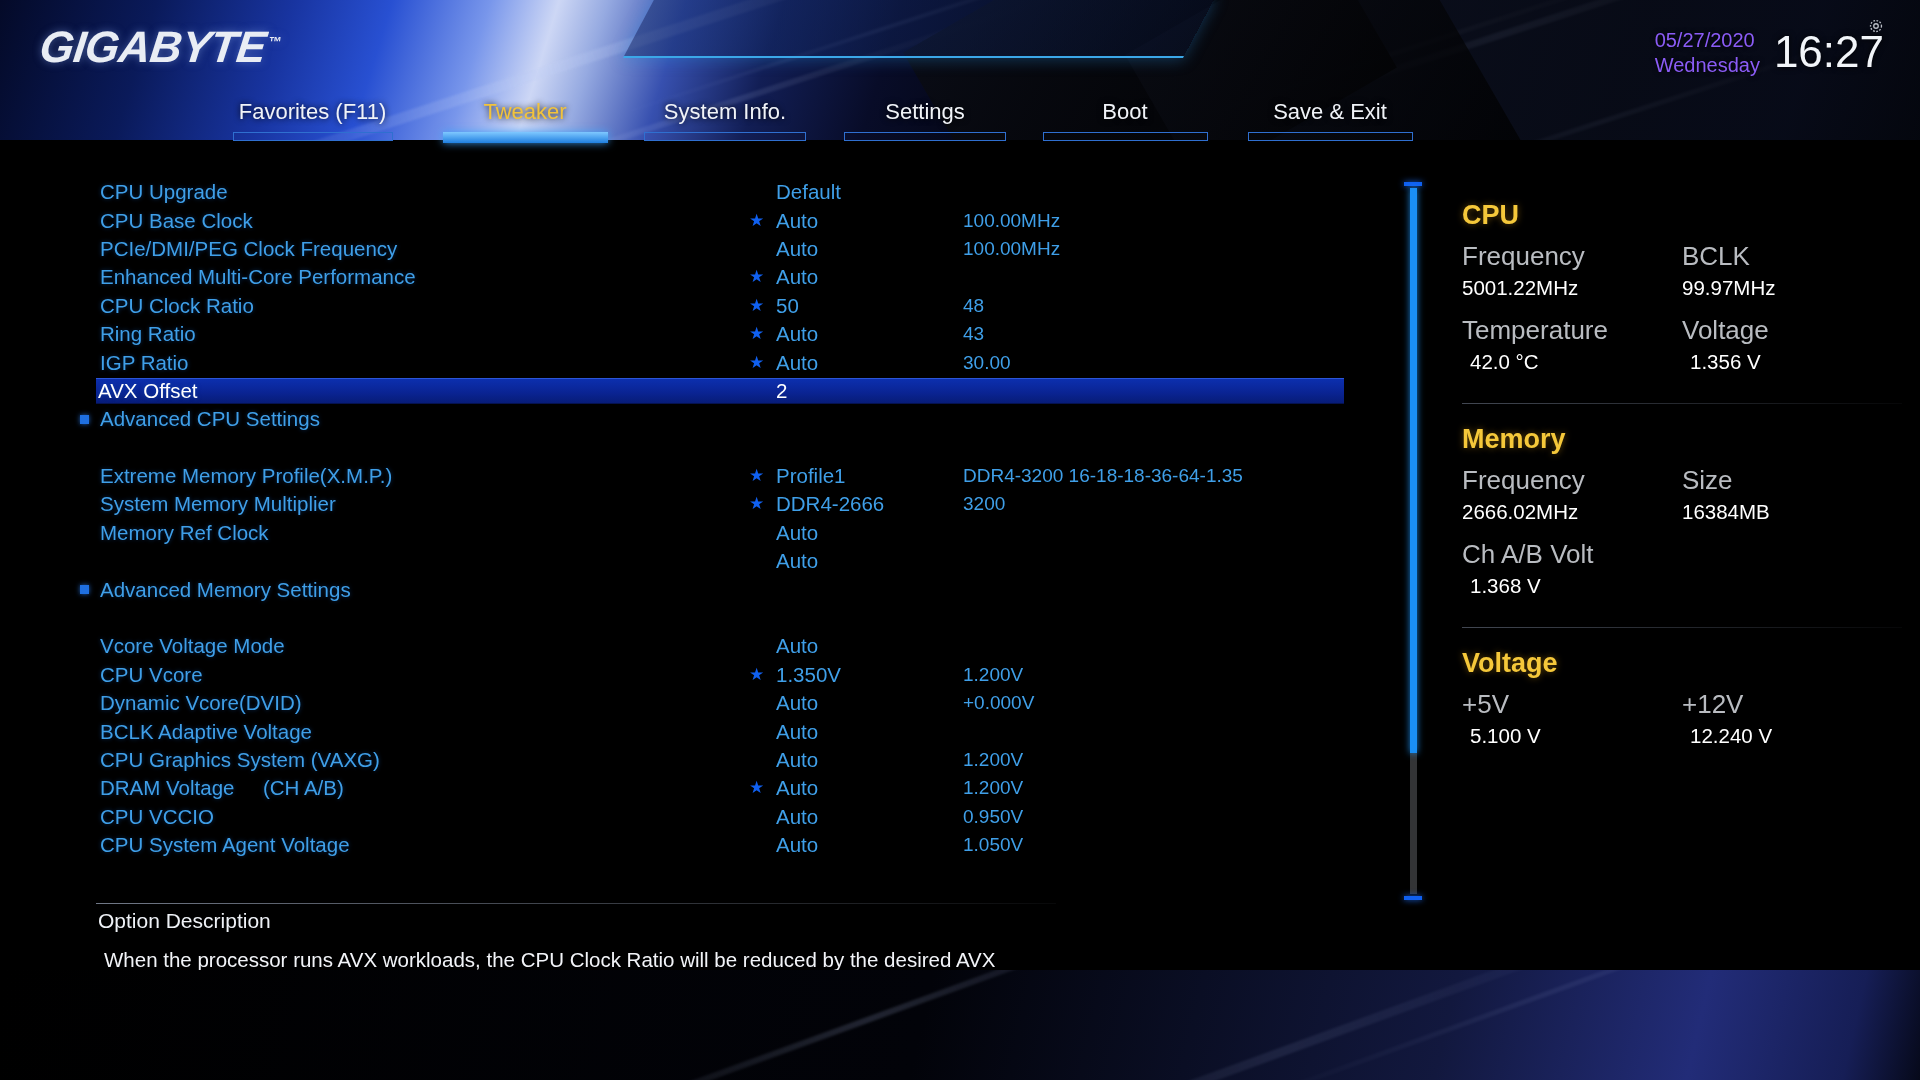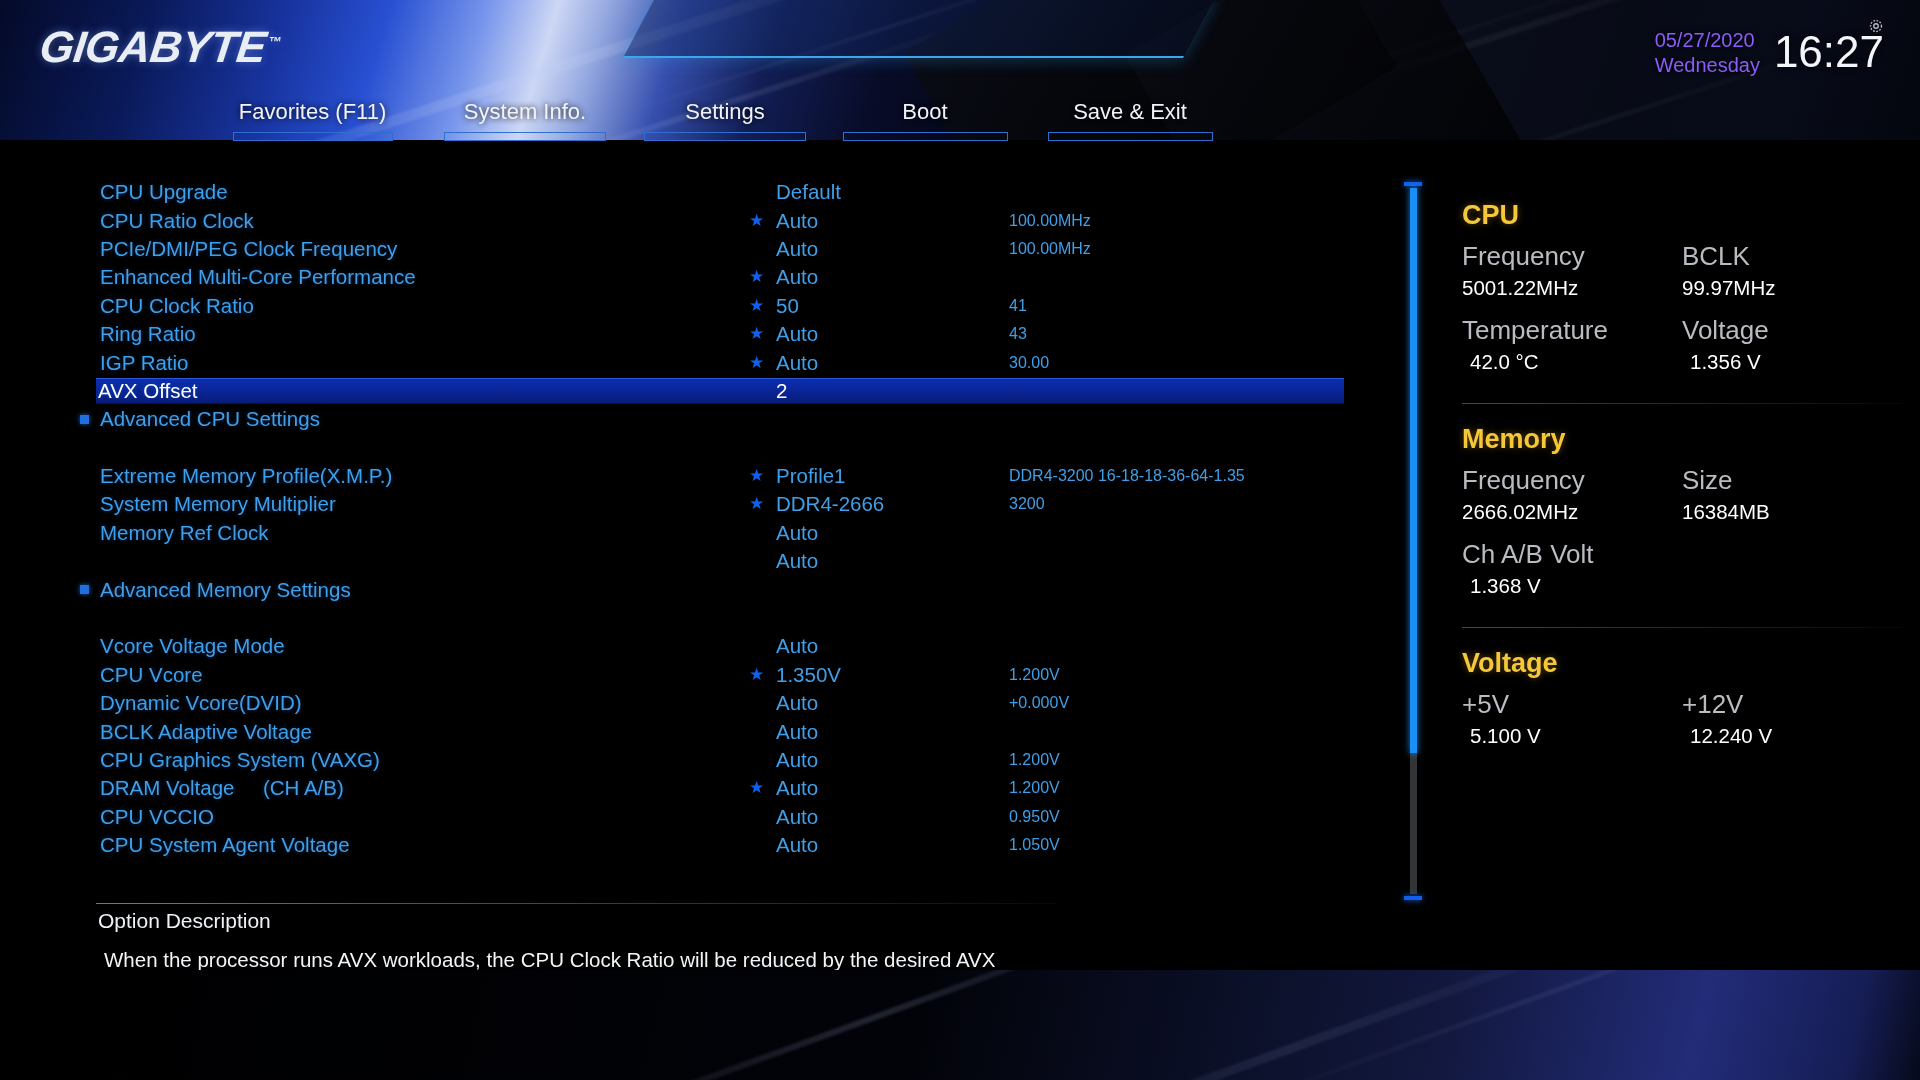--- a/index.html
+++ b/index.html
@@ -220,24 +220,23 @@
   .value {
     position: absolute;
     left: 776px;
     font-size: 20.5px;
     color: #3f9fe8;
     white-space: pre;
   }
   .value2 {
     position: absolute;
     left: 963px;
-    font-size: 16px;
+    font-size: 19px;
     color: #3f9fe8;
     white-space: pre;
-    margin-left: 46px;
   }
   .row.active .label,
   .row.active .value,
   .row.active .value2 { color: #ffffff; }
   .row.active .label { left: 98px; }
 
   
   .scrollbar {
     position: absolute;
     left: 1404px; top: 182px;
@@ -401,20 +400,24 @@
         </svg>
       </div>
     </div>
   </div>
 
   <div class="tabs">
       <div class="tab" style="width: 225px; margin-left: 200px;">
         <span class="tab-label">Favorites (F11)</span>
         <span class="tab-bar" style="width: 160px;"></span>
       </div>
+      <div class="tab active" style="width: 200px; margin-left: 0px;">
+        <span class="tab-label">Tweaker</span>
+        <span class="tab-bar" style="width: 165px;"></span>
+      </div>
       <div class="tab" style="width: 200px; margin-left: 0px;">
         <span class="tab-label">System Info.</span>
         <span class="tab-bar" style="width: 162px;"></span>
       </div>
       <div class="tab" style="width: 200px; margin-left: 0px;">
         <span class="tab-label">Settings</span>
         <span class="tab-bar" style="width: 162px;"></span>
       </div>
       <div class="tab" style="width: 200px; margin-left: 0px;">
         <span class="tab-label">Boot</span>
@@ -425,40 +428,40 @@
         <span class="tab-bar" style="width: 165px;"></span>
       </div>
     </div>
 
   <div class="list">
       <div class="row">
         <div class="label">CPU Upgrade</div>
         <div class="value">Default</div>
       </div>
       <div class="row">
-        <div class="label">CPU Ratio Clock</div>
+        <div class="label">CPU Base Clock</div>
         <div class="star">★</div>
         <div class="value">Auto</div>
         <div class="value2">100.00MHz</div>
       </div>
       <div class="row">
         <div class="label">PCIe/DMI/PEG Clock Frequency</div>
         <div class="value">Auto</div>
         <div class="value2">100.00MHz</div>
       </div>
       <div class="row">
         <div class="label">Enhanced Multi-Core Performance</div>
         <div class="star">★</div>
         <div class="value">Auto</div>
       </div>
       <div class="row">
         <div class="label">CPU Clock Ratio</div>
         <div class="star">★</div>
         <div class="value">50</div>
-        <div class="value2">41</div>
+        <div class="value2">48</div>
       </div>
       <div class="row">
         <div class="label">Ring Ratio</div>
         <div class="star">★</div>
         <div class="value">Auto</div>
         <div class="value2">43</div>
       </div>
       <div class="row">
         <div class="label">IGP Ratio</div>
         <div class="star">★</div>

